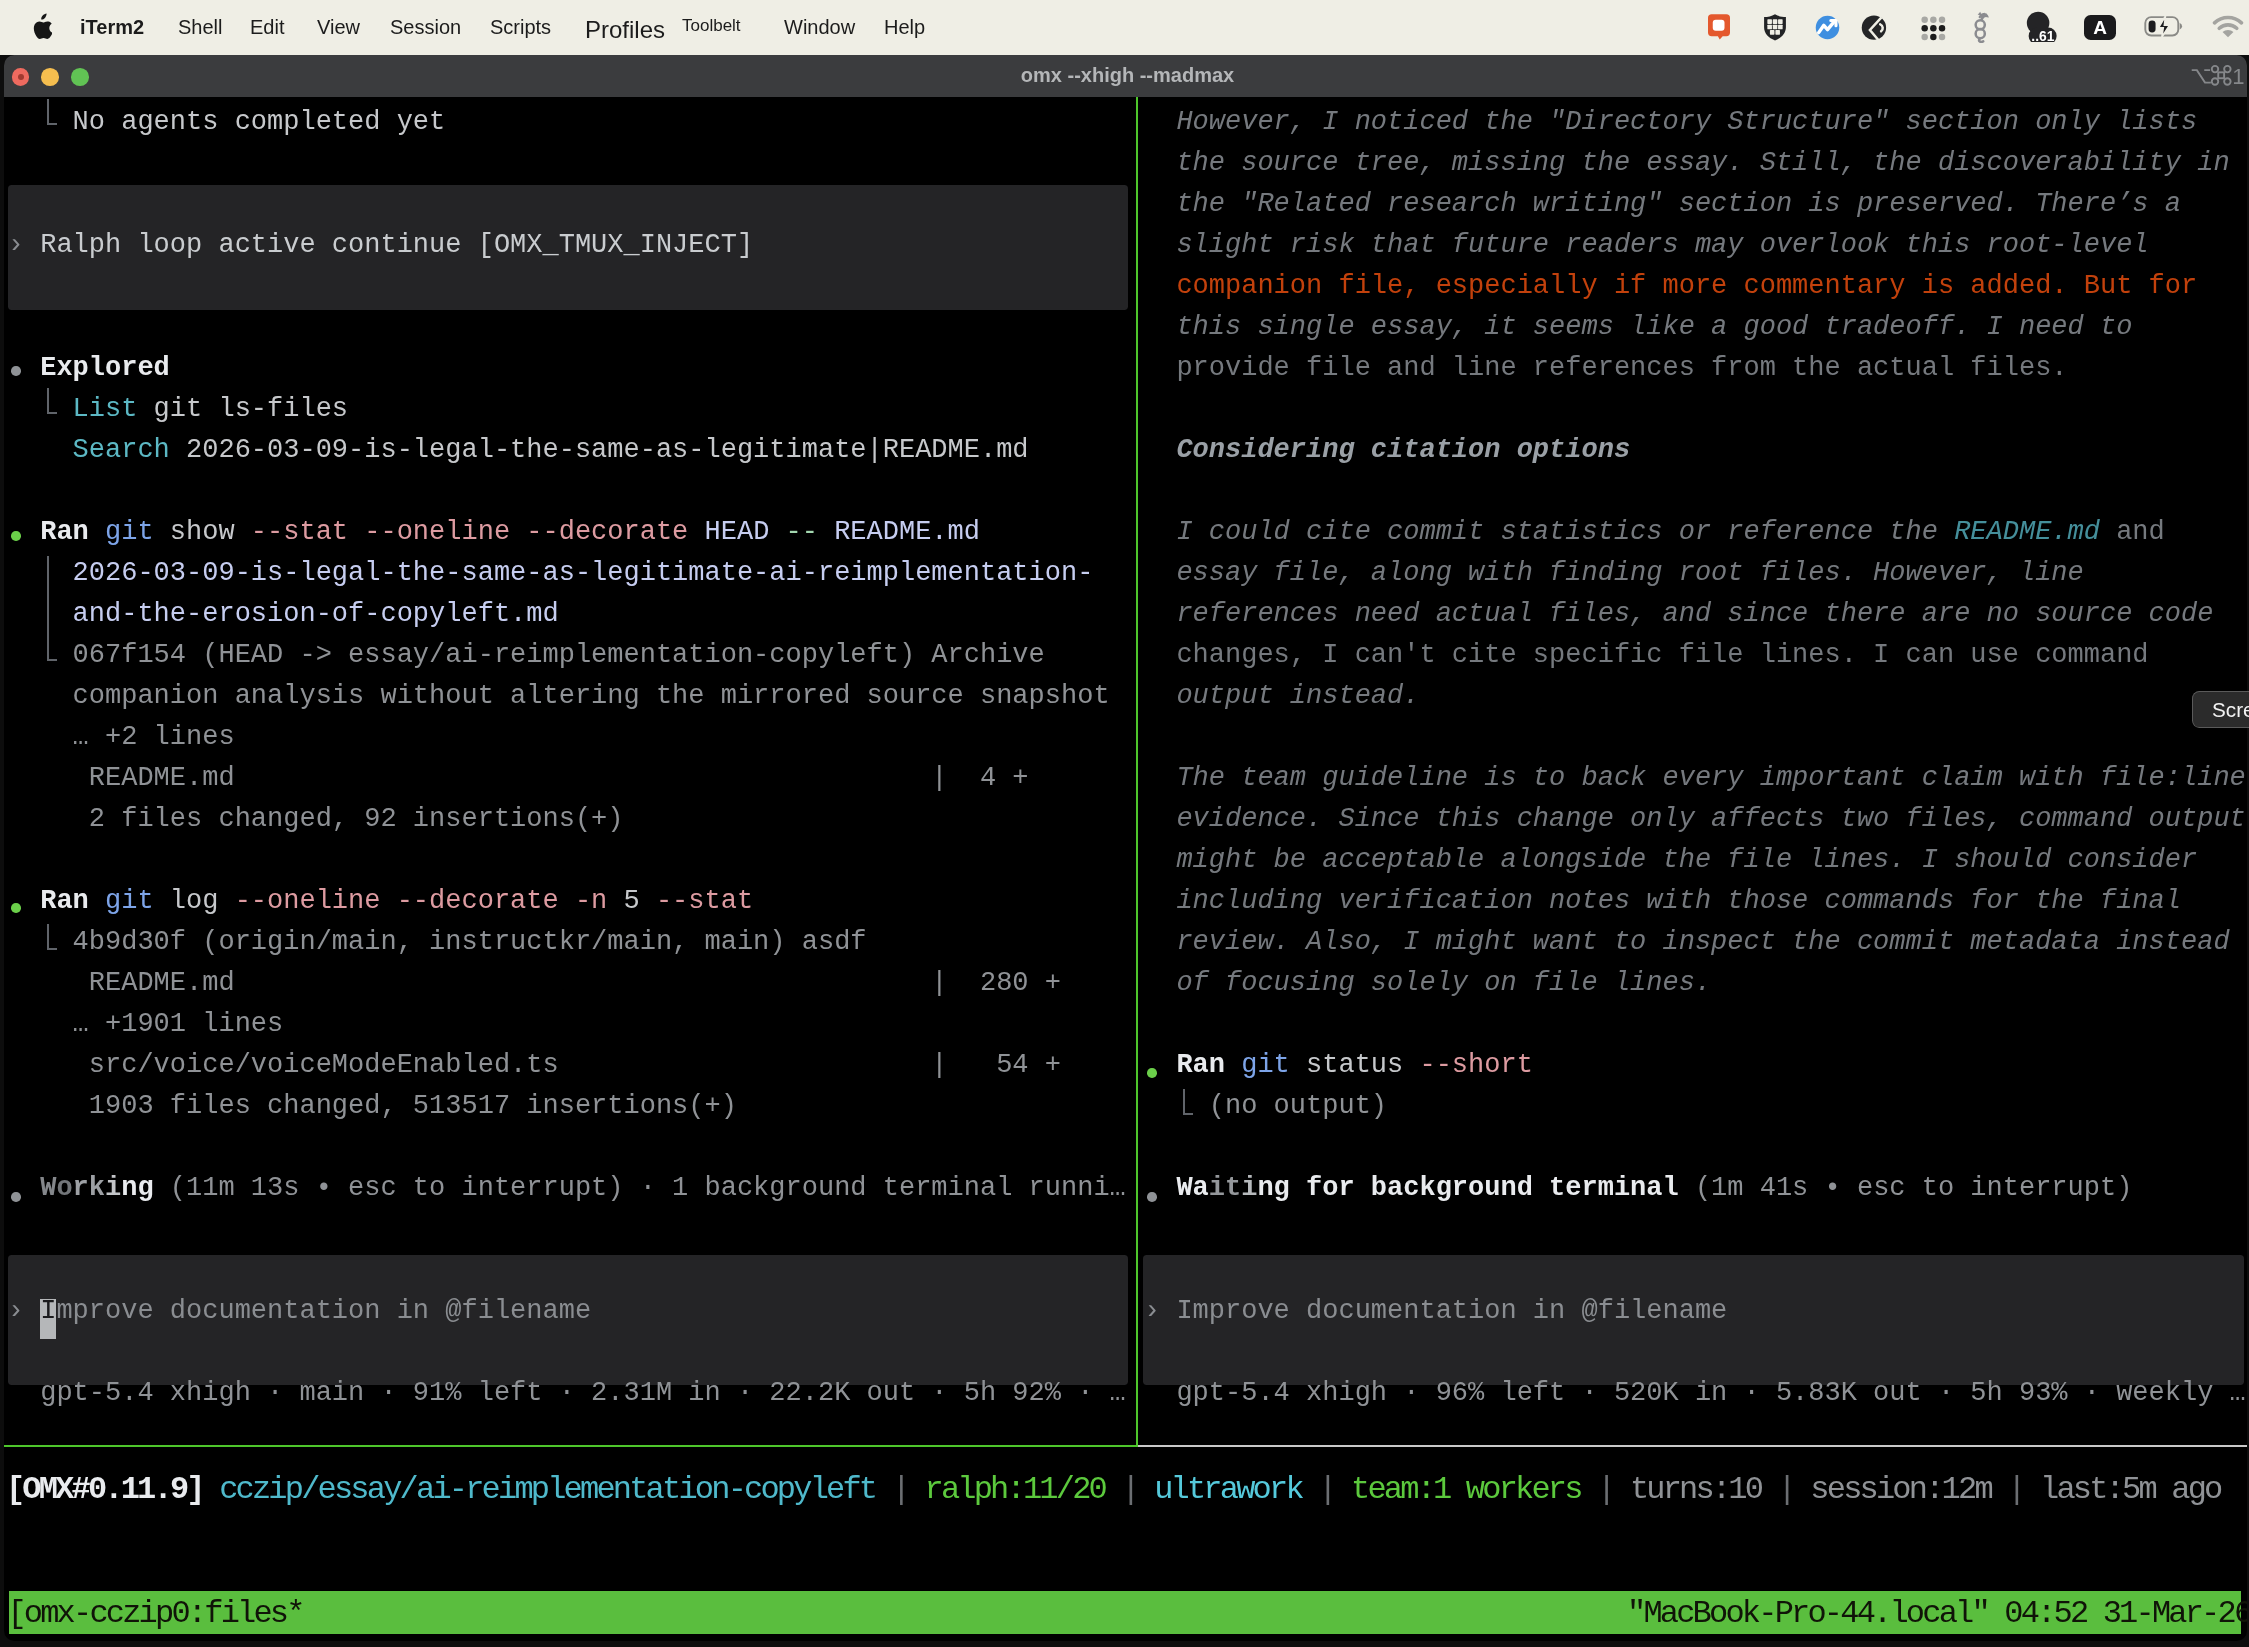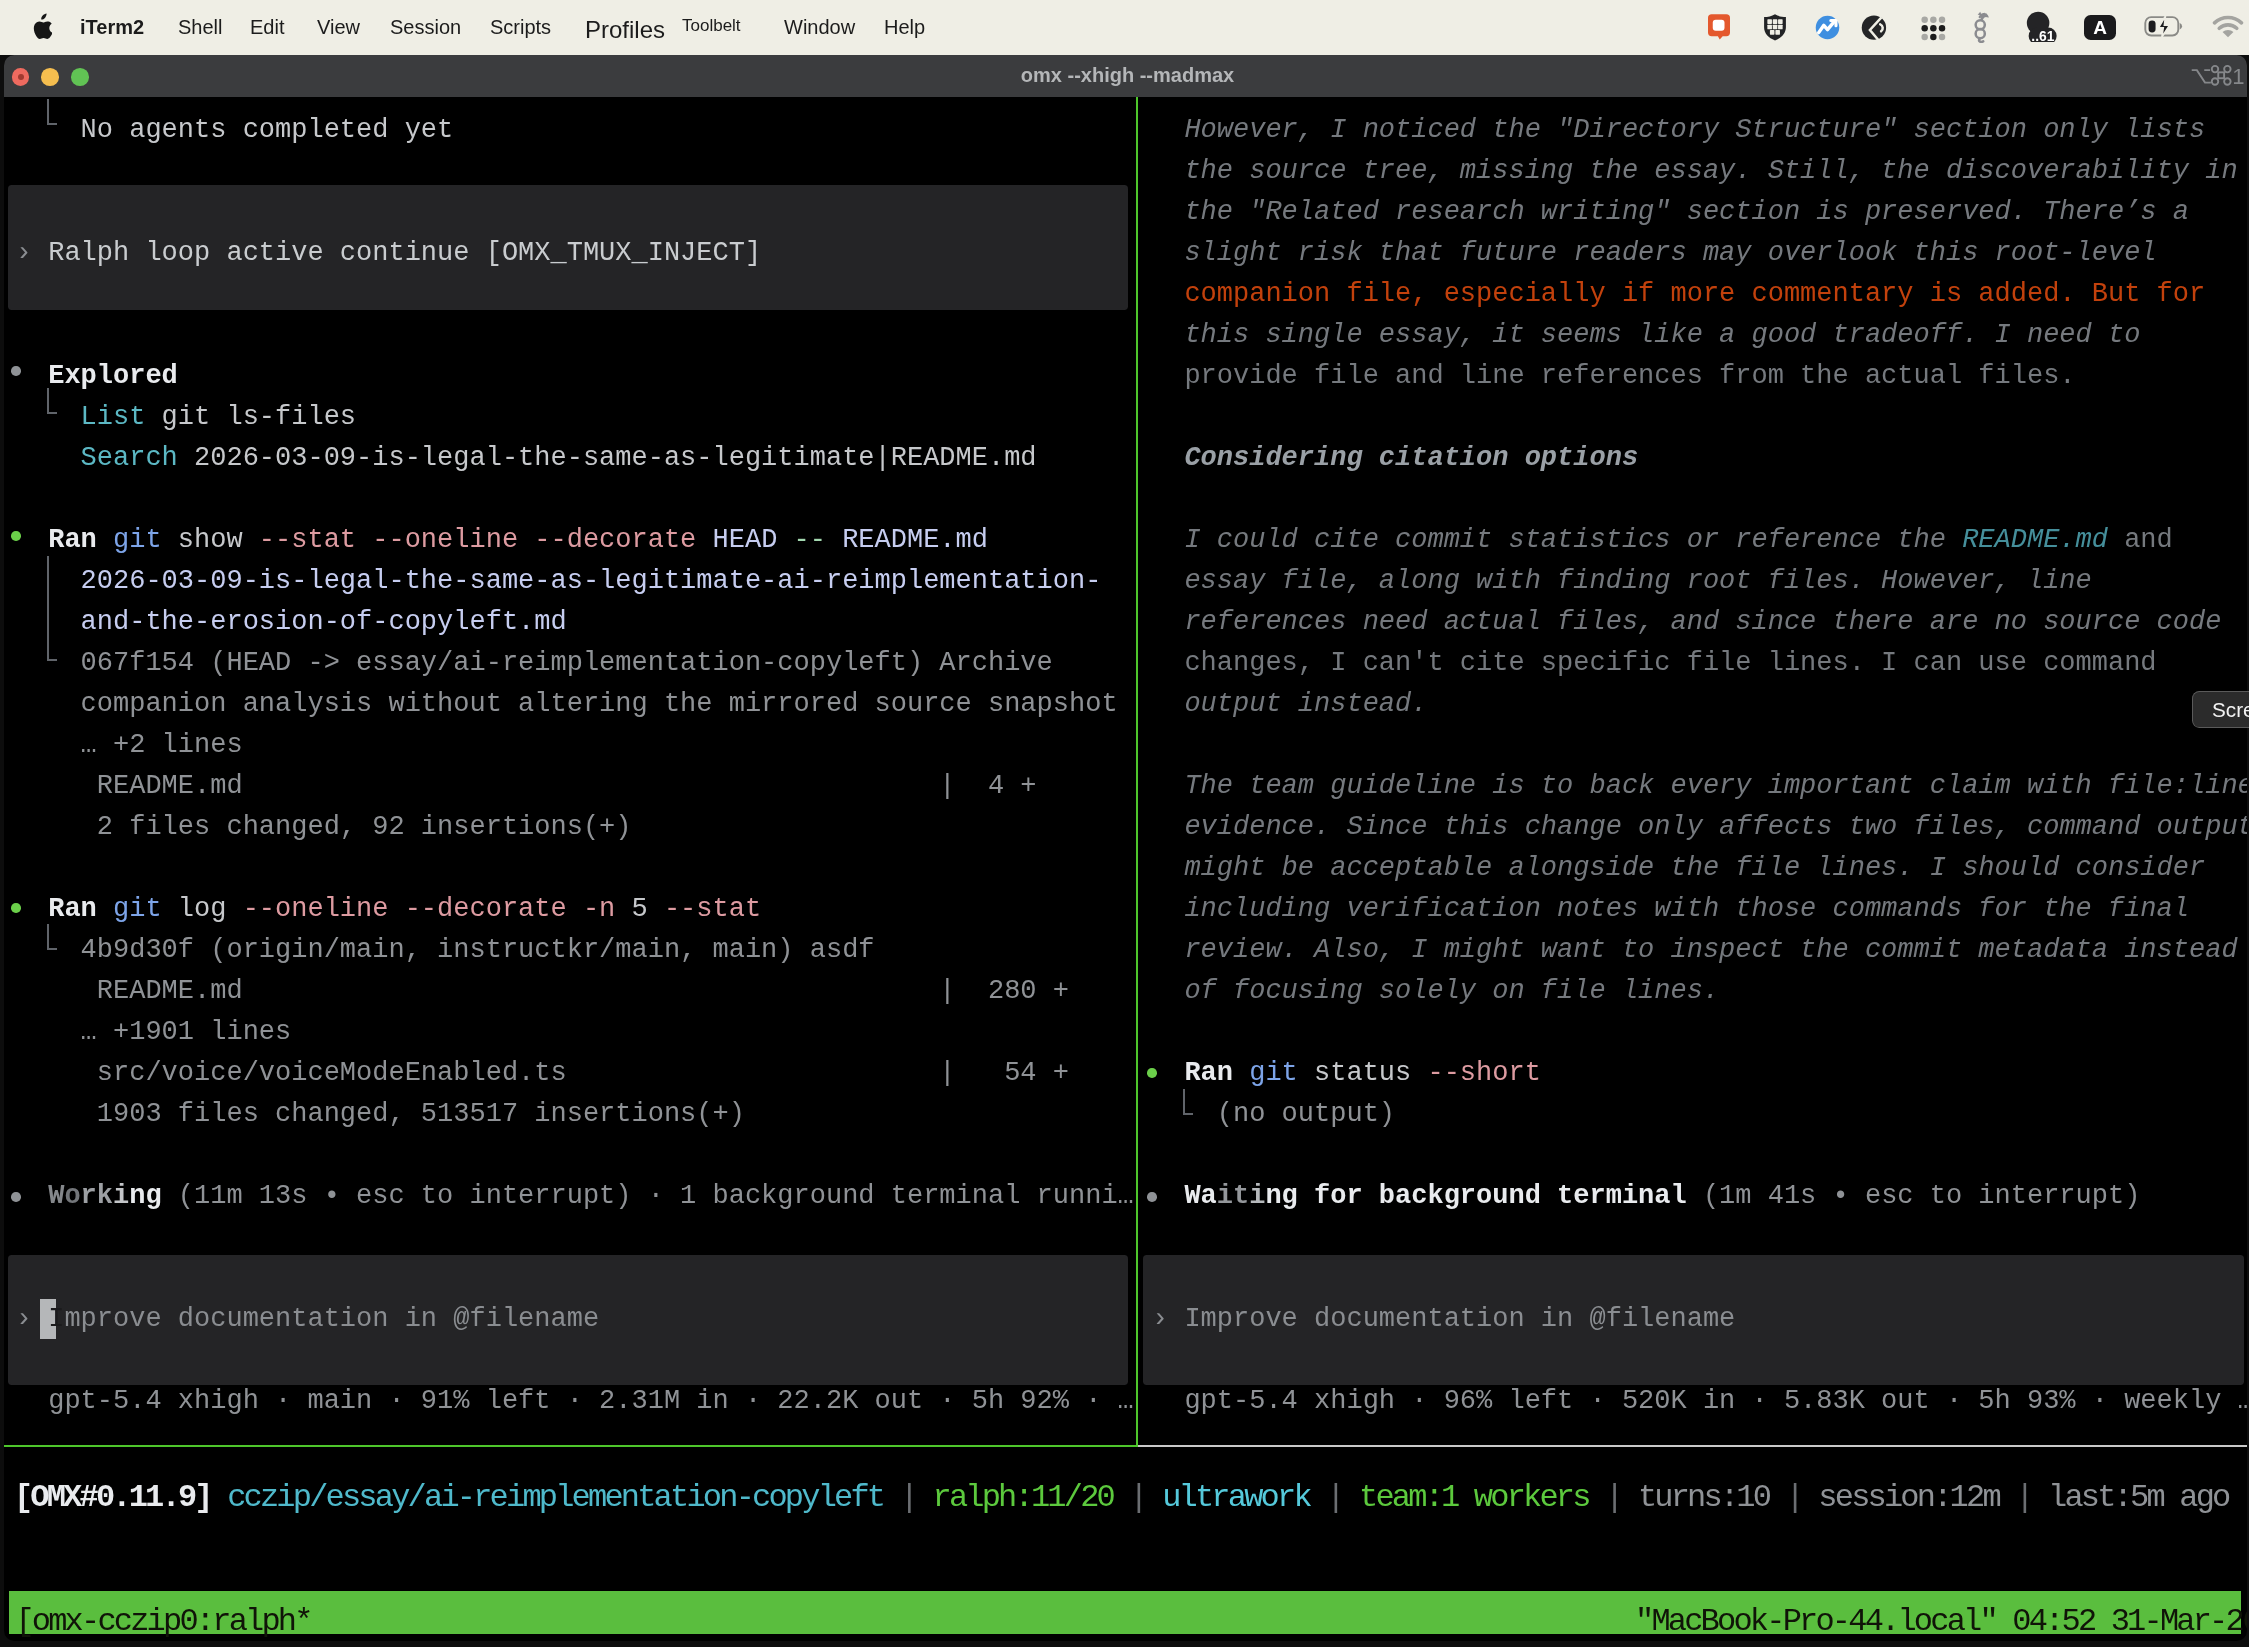--- a/index.html
+++ b/index.html
@@ -1,16 +1,16 @@
 <!DOCTYPE html>
 <html style="font-size:11.8px"><head><meta charset="utf-8"><style>
 *{margin:0;padding:0;box-sizing:border-box}
 html,body{width:2250px;height:1648px;background:#0d0d0d;overflow:hidden}
 body{position:relative;font-family:"Liberation Sans",sans-serif}
-pre{font-family:"Liberation Mono",monospace;font-size:27px;line-height:41px;position:absolute;margin:8px}
+pre{font-family:"Liberation Mono",monospace;font-size:27px;line-height:41px;position:absolute;margin:0}
 pre.big{font-size:32px;letter-spacing:-2.8px;line-height:35px}
 .abs{position:absolute}
 </style></head><body>
 
 <div class="abs" style="left:0;top:0;width:2250px;height:55px;background:#efeee5"></div>
 <svg class="abs" style="left:29.5px;top:12.5px" width="22" height="28" viewBox="0 0 17 21">
  <path fill="#161616" d="M11.7 3.3c.7-.9 1.2-2.1 1.1-3.3-1 .1-2.3.7-3 1.6-.7.8-1.3 2-1.1 3.2 1.2 0 2.3-.6 3-1.5zM14.9 11.2c0-2.2 1.8-3.3 1.9-3.3-1-1.5-2.6-1.7-3.2-1.7-1.4-.1-2.7.8-3.3.8-.7 0-1.8-.8-2.9-.8-1.5 0-2.9.9-3.7 2.2-1.6 2.7-.4 6.8 1.1 9 .7 1.1 1.6 2.3 2.8 2.3 1.1 0 1.5-.7 2.9-.7 1.3 0 1.7.7 2.9.7 1.2 0 2-1.1 2.7-2.2.9-1.3 1.2-2.5 1.2-2.6 0 0-2.4-.9-2.4-3.7z"></path>
 </svg>
 <div class="abs" style="left:80px;top:16px;font-size:20px;font-weight:bold;color:#1c1c1c">iTerm2</div>
 <div class="abs" style="left:178px;top:16px;font-size:20px;color:#1c1c1c">Shell</div>
@@ -193,19 +193,19 @@
 <div class="abs" style="left:1147px;top:1192px;width:9.6px;height:9.6px;border-radius:50%;background:#8f9296"></div>
 <div class="abs" style="left:40px;top:1299px;width:16px;height:40px;background:#b5b7b9"></div>
 
   <div class="abs" style="left:1136px;top:97px;width:1.8px;height:1348px;background:#4ec62b"></div>
   <div class="abs" style="left:3.7px;top:1445px;width:1134px;height:1.8px;background:#4ec62b"></div>
   <div class="abs" style="left:1138px;top:1445px;width:1109px;height:1.8px;background:#c9c9c9"></div>
 
   <pre class="big" style="left:5.9px;top:1472px"><span style="color:#e9ebee;font-weight:bold">[OMX#0.11.9]</span><span> </span><span style="color:#4fb9cb">cczip/essay/ai-reimplementation-copyleft</span><span> </span><span style="color:#6b6e72">|</span><span> </span><span style="color:#5cc93d">ralph:11/20</span><span> </span><span style="color:#6b6e72">|</span><span> </span><span style="color:#55c9db">ultrawork</span><span> </span><span style="color:#6b6e72">|</span><span> </span><span style="color:#5cc93d">team:1 workers</span><span> </span><span style="color:#6b6e72">|</span><span> </span><span style="color:#8f9296">turns:10</span><span> </span><span style="color:#6b6e72">|</span><span> </span><span style="color:#8f9296">session:12m</span><span> </span><span style="color:#6b6e72">|</span><span> </span><span style="color:#8f9296">last:5m ago</span></pre>
 
   <div class="abs" style="left:8.9px;top:1591px;width:2232px;height:43px;background:#5abe3e"></div>
-  <pre class="big" style="left:7.4px;top:1596px;color:#101408">[omx-cczip0:ralph*</pre>
+  <pre class="big" style="left:7.4px;top:1596px;color:#101408">[omx-cczip0:files*</pre>
   <pre class="big" style="left:1627px;top:1596px;color:#101408">"MacBook-Pro-44.local" 04:52 31-Mar-26</pre>
 
 </div>
   </div>
 <div class="abs" style="left:2192px;top:691px;width:66px;height:37px;background:#2b2b2b;border:1.5px solid #5a5a5a;border-radius:7.4px 0 0 7.4px;border-right:none"></div>
 <div class="abs" style="left:2212px;top:698px;font-size:20.7px;color:#f2f2f2">Scre</div>
 
 </body></html>

